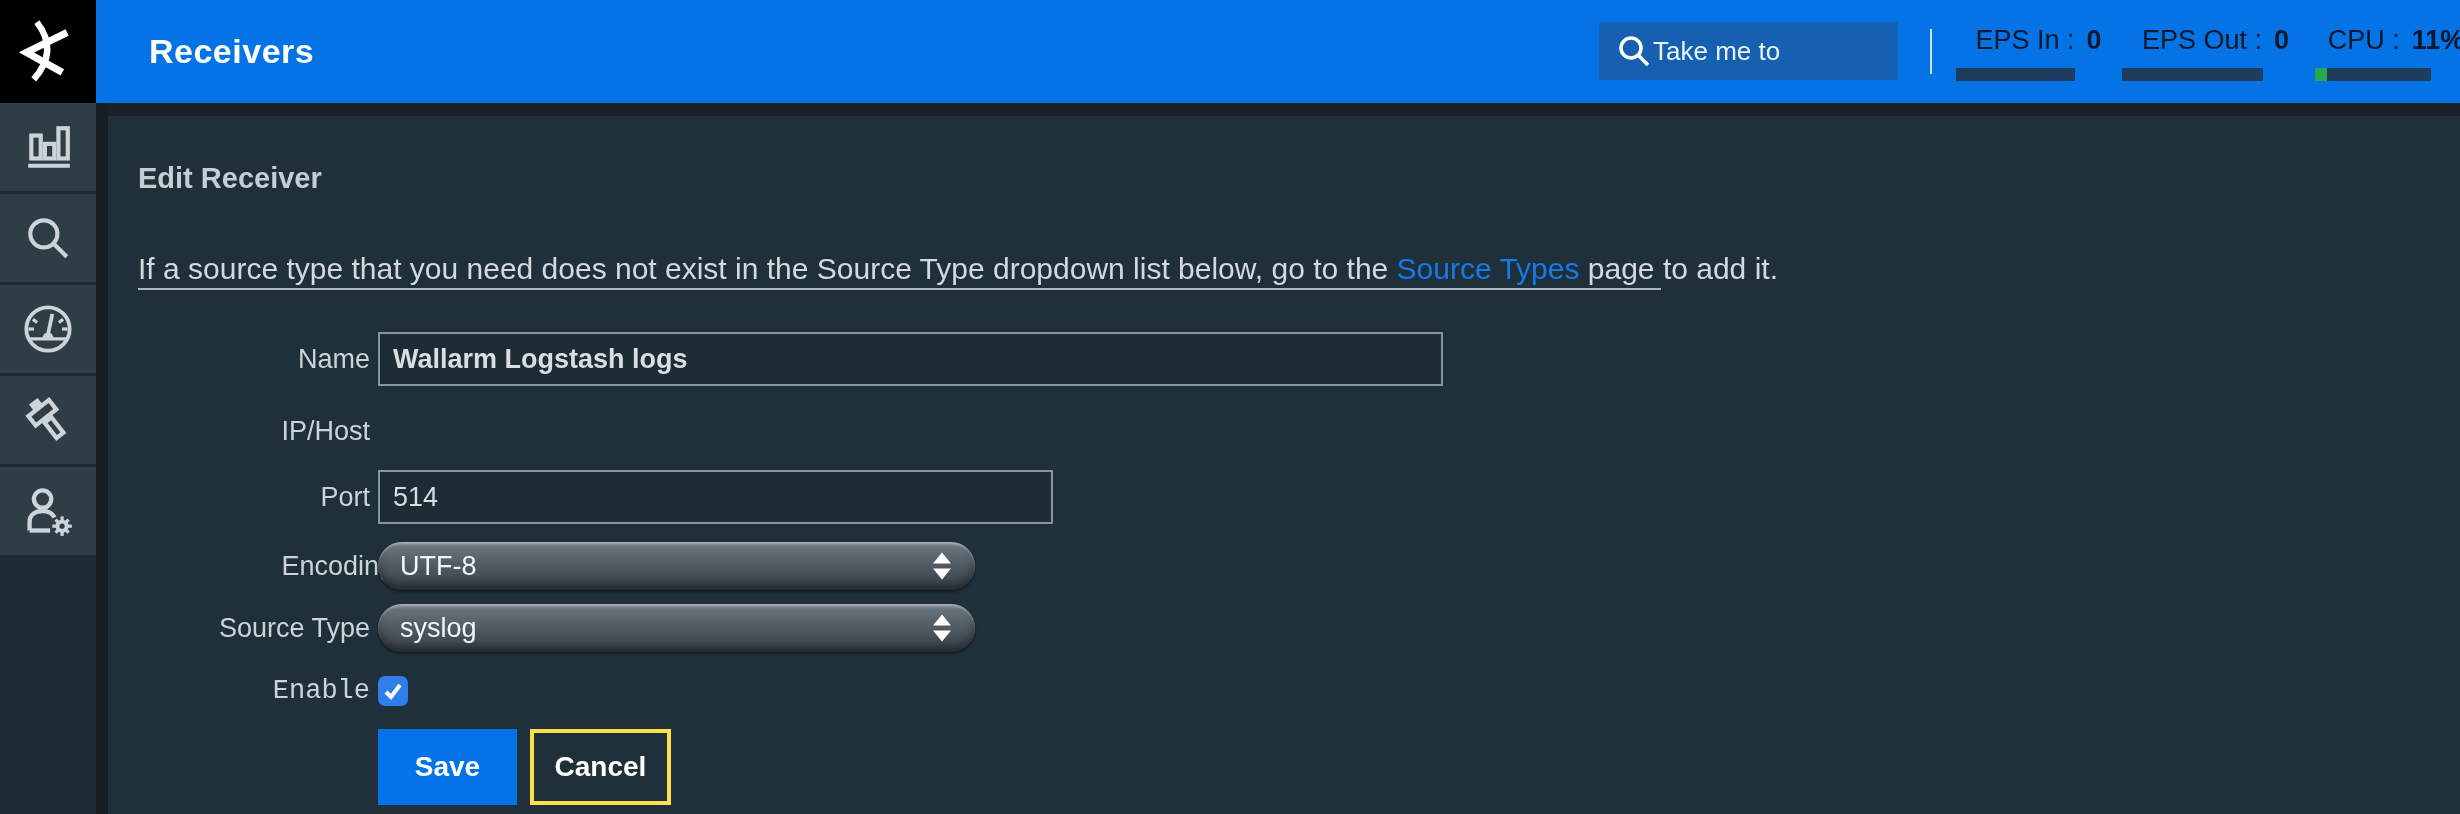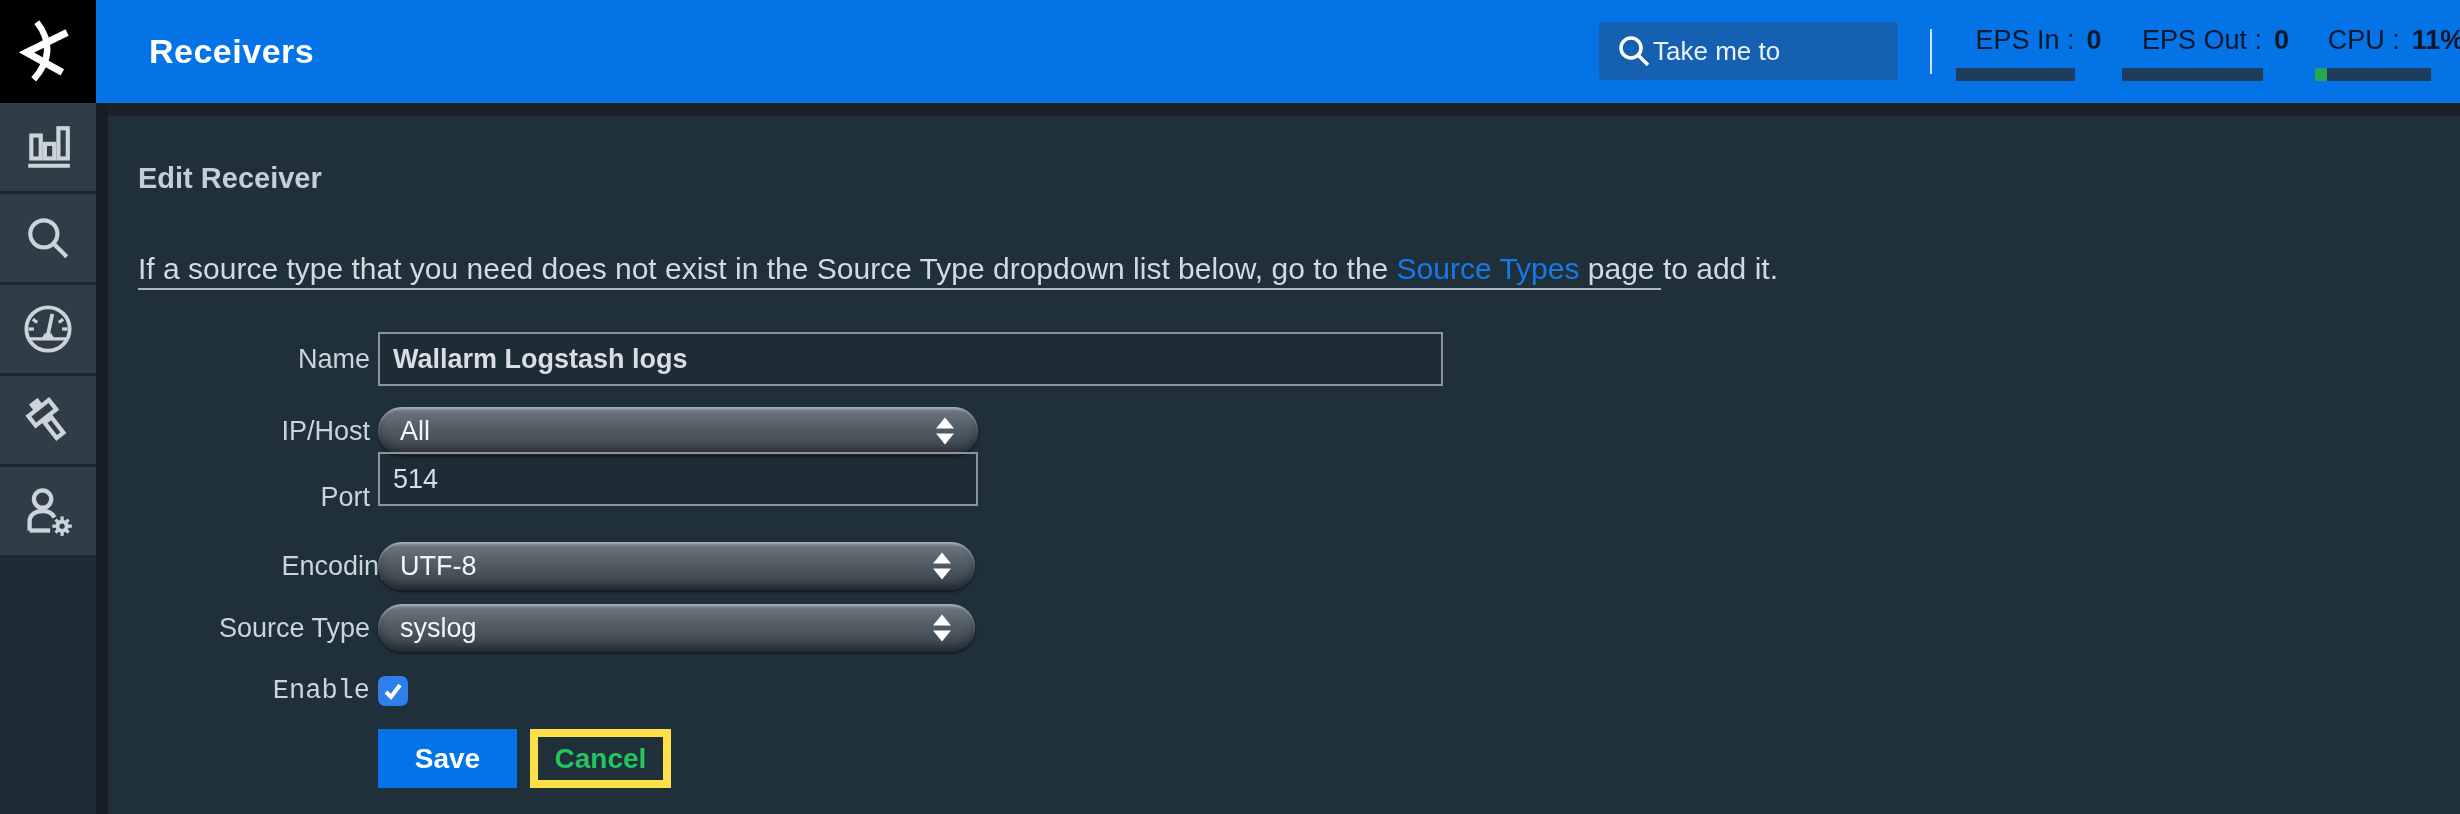--- a/index.html
+++ b/index.html
@@ -58,29 +58,29 @@
   .sel .arrows{position:absolute;right:24px;top:50%;transform:translateY(-50%);
                display:flex;flex-direction:column;align-items:center;gap:5px;}
   .arrow-up{width:0;height:0;border-left:9px solid transparent;border-right:9px solid transparent;
             border-bottom:11px solid #fff;}
   .arrow-down{width:0;height:0;border-left:9px solid transparent;border-right:9px solid transparent;
               border-top:11px solid #fff;}
 
   .checkbox{position:absolute;left:270px;width:30px;height:30px;border-radius:7px;background:#2e7fe9;
             display:flex;align-items:center;justify-content:center;cursor:pointer;}
 
-  .btn{position:absolute;box-sizing:border-box;height:59px;font-family:inherit;
+  .btn{position:absolute;box-sizing:border-box;height:76px;font-family:inherit;
        font-size:28px;font-weight:bold;cursor:pointer;}
   .btn-save{left:270px;width:139px;background:#0473e8;border:none;color:#fff;}
-  .btn-cancel{left:422px;width:141px;background:transparent;border:8px solid #fde047;color:#22c55e;}
+  .btn-cancel{left:422px;width:141px;background:transparent;border:4px solid #fde047;color:#ffffff;}
 
   
   #row-name-label{top:216px;line-height:54px;} #row-name-input{top:216px;width:1065px;font-weight:bold;}
   #row-iphost-label{top:291px;line-height:48px;} #row-iphost-sel{top:291px;}
-  #row-port-label{top:354px;line-height:54px;} #row-port-input{top:336px;width:600px;}
+  #row-port-label{top:354px;line-height:54px;} #row-port-input{top:354px;width:675px;}
   #row-enc-label{top:426px;line-height:48px;padding-left:24px;} #row-enc-sel{top:426px;width:597px;}
   #row-src-label{top:488px;line-height:48px;} #row-src-sel{top:488px;width:597px;}
   #row-enable-label{top:560px;line-height:30px;font-family:Liberation Mono, monospace;} #row-enable-box{top:560px;}
   #btn-save{top:613px;} #btn-cancel{top:613px;}
 </style>
 </head>
 <body>
 
 <div id="app">
 
@@ -201,27 +201,20 @@
     <div class="note">
       <span>If a source type that you need does not exist in the Source Type dropdown list below, go to the </span><a>Source Types</a><span> page to add it.</span>
     </div>
 
     <div class="rule"></div>
 
     <div class="form-label" id="row-name-label">Name</div>
     <input class="txt-input" id="row-name-input" type="text" value="Wallarm Logstash logs" style="">
 
     <div class="form-label" id="row-iphost-label">IP/Host</div>
-    <div class="sel" id="row-iphost-sel">
-      <span class="sel-text">All</span>
-      <span class="arrows">
-        <span class="arrow-up"></span>
-          <span class="arrow-down"></span>
-      </span>
-    </div>
 
     <div class="form-label" id="row-port-label">Port</div>
     <input class="txt-input" id="row-port-input" type="text" value="514" style="">
 
     <div class="form-label" id="row-enc-label">Encoding</div>
     <div class="sel" id="row-enc-sel">
       <span class="sel-text">UTF-8</span>
       <span class="arrows">
         <span class="arrow-up"></span>
           <span class="arrow-down"></span>

